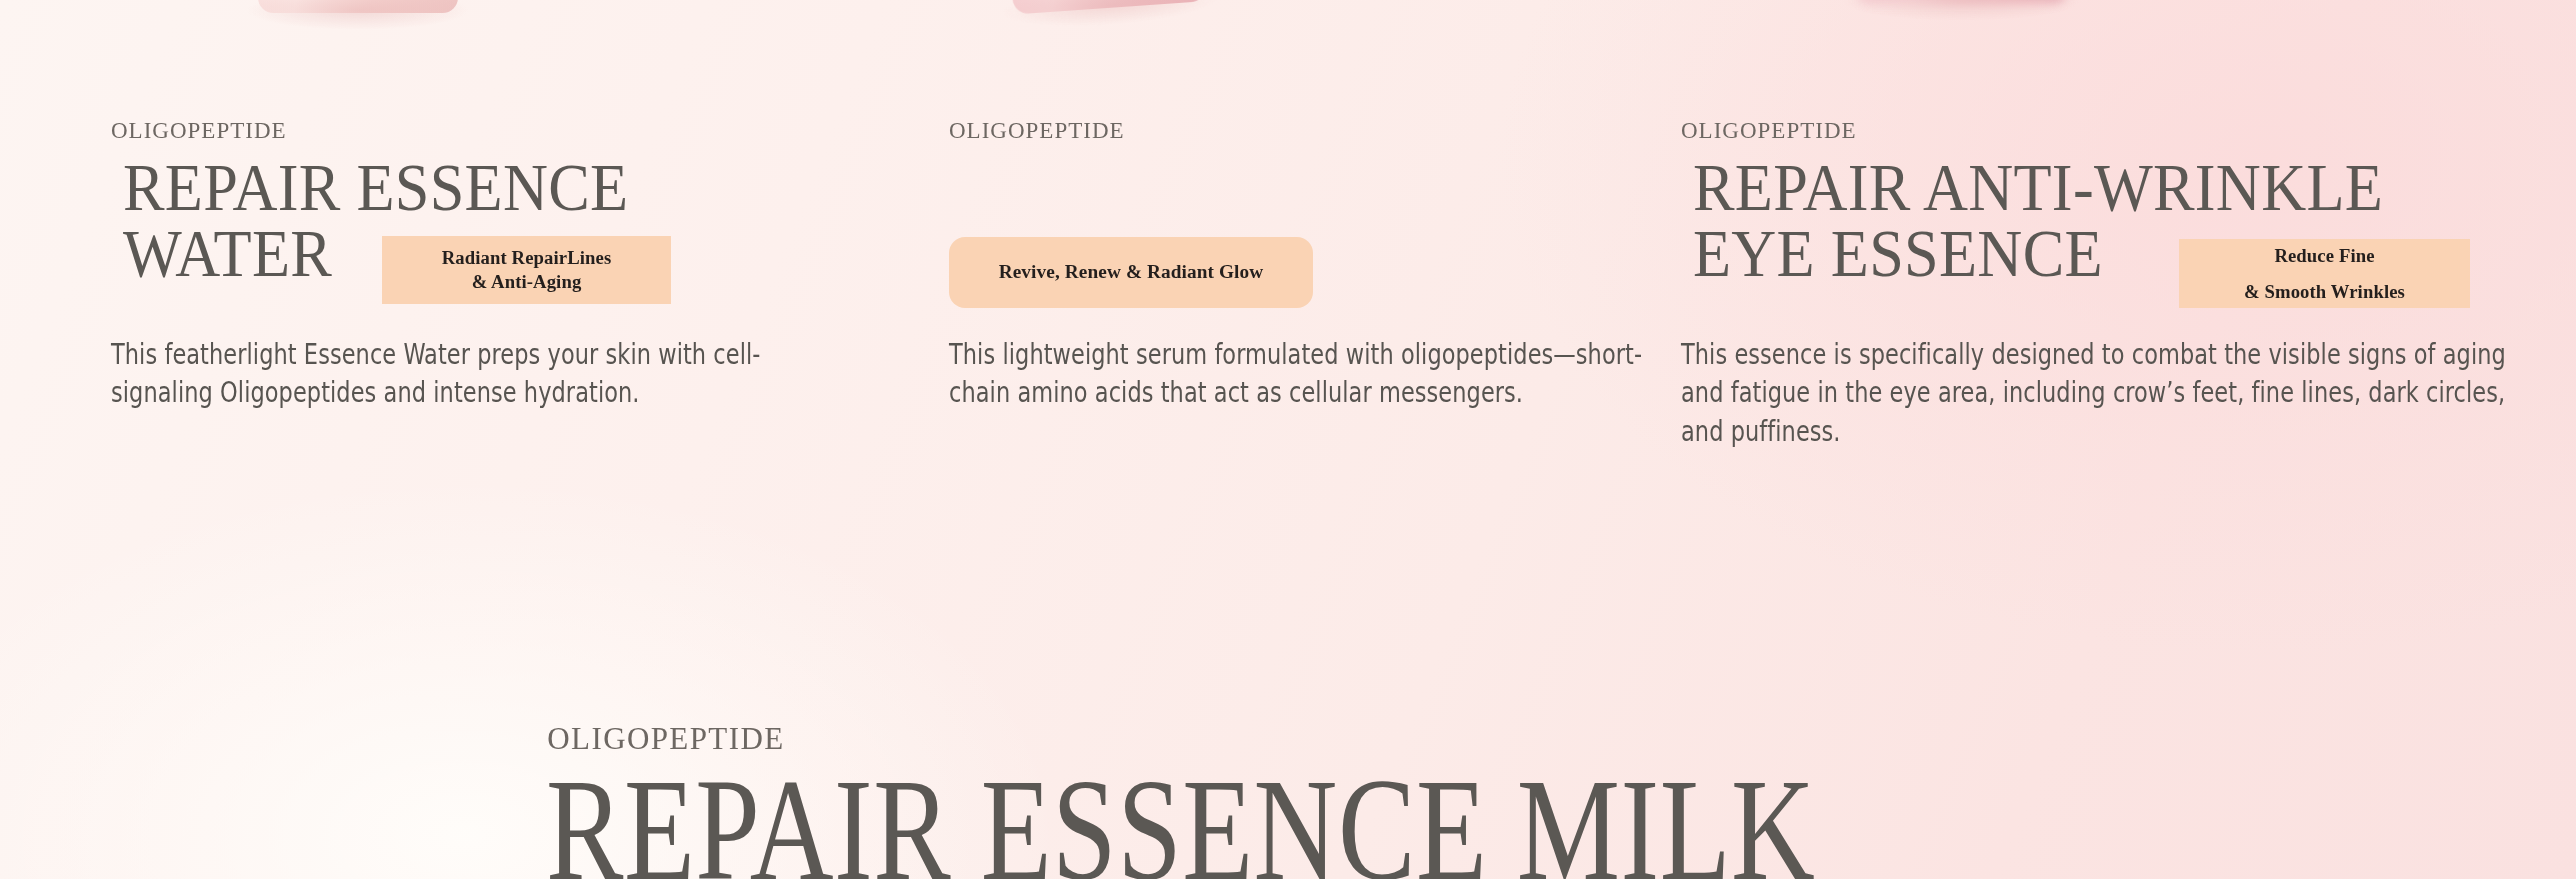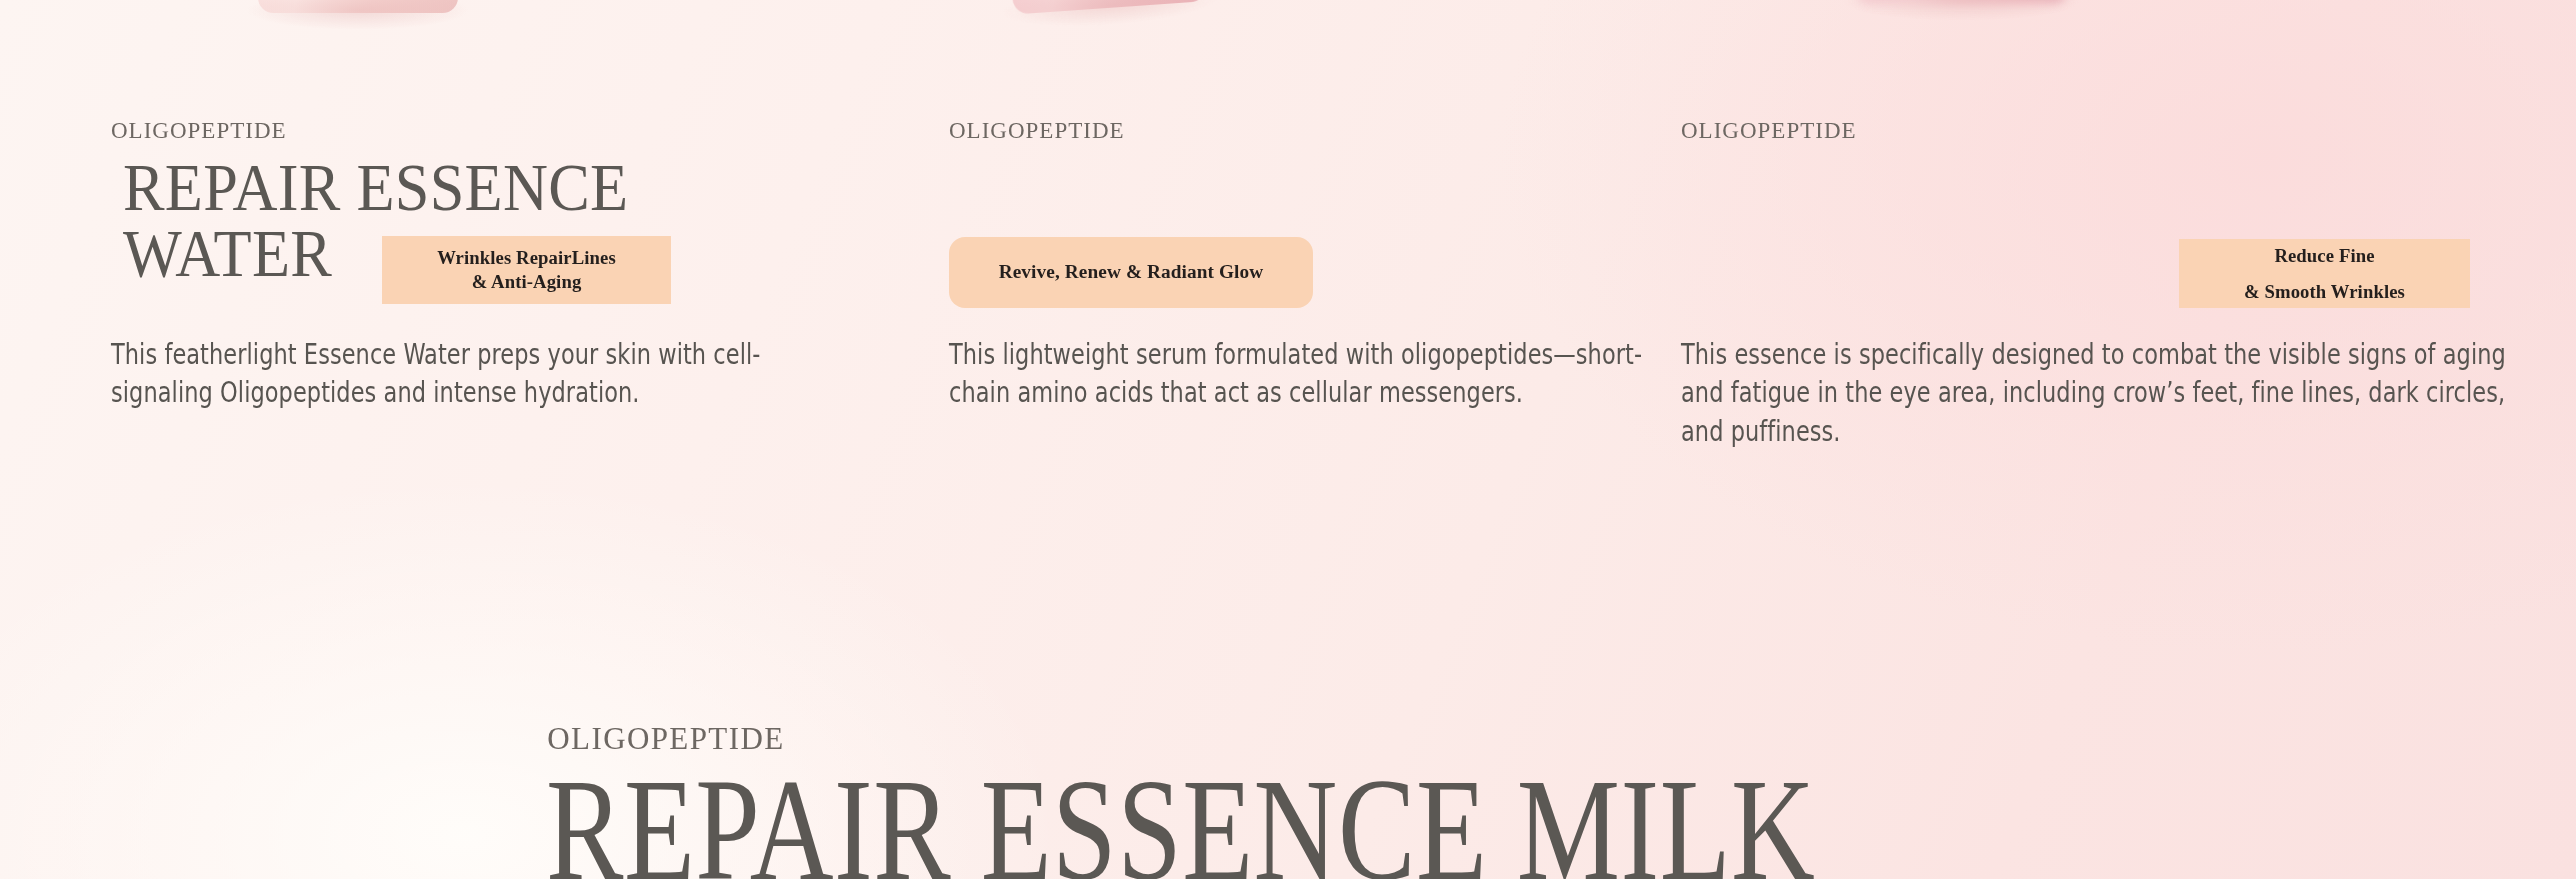--- a/index.html
+++ b/index.html
@@ -244,35 +244,39 @@
   <div class="columns">
 
     <div id="col-0" class="col">
       <p class="eyebrow">OLIGOPEPTIDE</p>
       <div class="title-block">
         <div class="title">REPAIR ESSENCE</div>
         <div class="title">WATER</div>
       </div>
     </div>
     <div id="badge-0" class="badge">
-      <span class="badge-line">Wrinkles RepairLines</span>
+      <span class="badge-line">Radiant RepairLines</span>
       <span class="badge-line">&amp; Anti-Aging</span>
     </div>
     <p id="desc-0" class="desc">This featherlight Essence Water preps your skin with cell-signaling Oligopeptides and intense hydration.</p>
 
     <div id="col-1" class="col">
       <p class="eyebrow">OLIGOPEPTIDE</p>
     </div>
     <div id="badge-1" class="badge">
       <span class="badge-line">Revive, Renew &amp; Radiant Glow</span>
     </div>
     <p id="desc-1" class="desc">This lightweight serum formulated with oligopeptides—short-chain amino acids that act as cellular messengers.</p>
 
     <div id="col-2" class="col">
       <p class="eyebrow">OLIGOPEPTIDE</p>
+      <div class="title-block">
+        <div class="title">REPAIR ANTI-WRINKLE</div>
+        <div class="title">EYE ESSENCE</div>
+      </div>
     </div>
     <div id="badge-2" class="badge">
       <span class="badge-line">Reduce Fine</span>
       <span class="badge-line">&amp; Smooth Wrinkles</span>
     </div>
     <p id="desc-2" class="desc">This essence is specifically designed to combat the visible signs of aging and fatigue in the eye area, including crow’s feet, fine lines, dark circles, and puffiness.</p>
 
   </div>
 
   <div id="feature">

